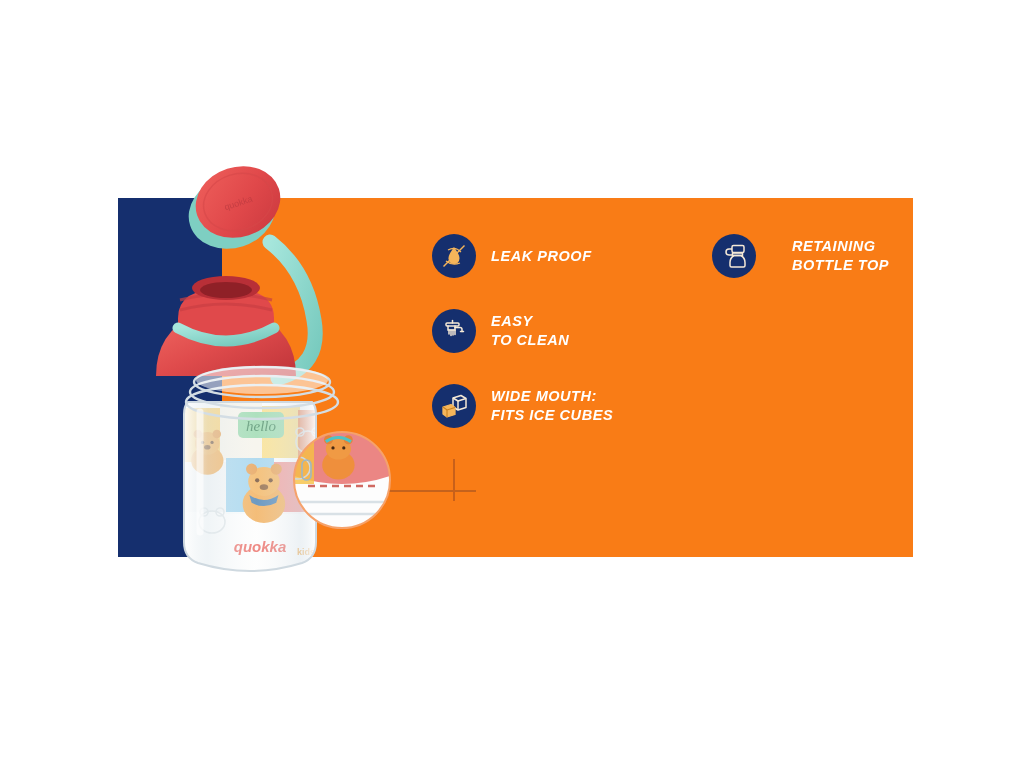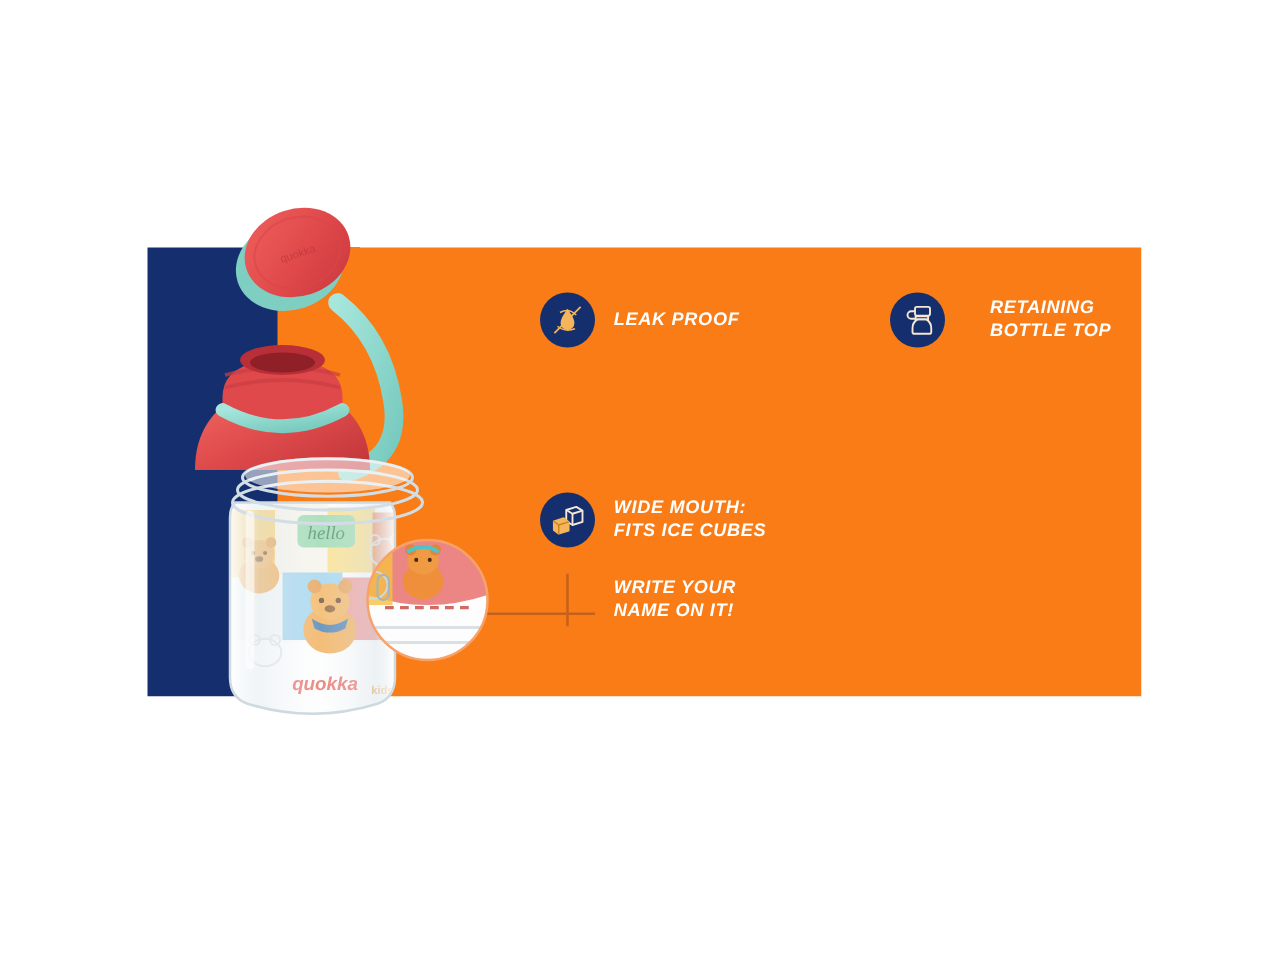--- a/index.html
+++ b/index.html
@@ -25,21 +25,21 @@
 
   
   .features { position: absolute; left: 432px; top: 234px; width: 470px; height: 290px; font-style: italic; }
   .feat {
     position: absolute; display: flex; align-items: center; gap: 15px;
   }
   .feat-col-l { left: 0; }
   .feat-col-r { left: 280px; gap: 36px; }
   .r1 { top: 0px; }
   .r2 { top: 75px; }
-  .r3 { top: 160px; justify-content: flex-end; }
+  .r3 { top: 150px; justify-content: flex-end; }
   .r4 { top: 225px; }
 
   .ic {
     width: 44px; height: 44px; border-radius: 50%;
     background: #152f6e; flex: 0 0 44px;
     display: flex; align-items: center; justify-content: center;
   }
   .ic svg { display: block; }
 
   .feat-label {
@@ -235,20 +235,36 @@
         <svg width="30" height="30" viewBox="0 0 30 30">
           <path d="M15 6 C11 12 9.5 14.5 9.5 17.5 A5.5 5.5 0 0 0 20.5 17.5 C20.5 14.5 19 12 15 6 Z" fill="#f5b55a"></path>
           <line x1="4.5" y1="25.5" x2="25.5" y2="4.5" stroke="#f5b55a" stroke-width="1.4"></line>
           <path d="M9 9 q7 -4 13 2" stroke="#f5b55a" stroke-width="1.2" fill="none"></path>
           <path d="M7 20 q6 5 14 2" stroke="#f5b55a" stroke-width="1.2" fill="none"></path>
         </svg>
       </span>
       <span class="feat-label">LEAK PROOF</span>
     </div>
 
+    <div class="feat feat-col-l r2">
+      <span class="ic">
+        <svg width="30" height="30" viewBox="0 0 30 30">
+          <g fill="none" stroke="#f5e9d6" stroke-width="1.5" stroke-linecap="round">
+            <rect x="7" y="7" width="13" height="3" rx="1"></rect>
+            <path d="M13.5 4.5 v2.5"></path>
+            <path d="M9 10 v4 h7 v-4"></path>
+            <path d="M16 11.5 h5 a2 2 0 0 1 2 2 v2"></path>
+            <path d="M21.5 15.5 h3"></path>
+            <path d="M10 14 v4 M12 14 v5.5 M14 14 v5 M16 14 v4.5"></path>
+          </g>
+        </svg>
+      </span>
+      <span class="feat-label">EASY
+TO CLEAN</span>
+    </div>
 
     <div class="feat feat-col-l r3">
       <span class="ic">
         <svg width="30" height="30" viewBox="0 0 30 30">
           <g fill="none" stroke="#f5e9d6" stroke-width="1.5" stroke-linejoin="round">
             <path d="M14 7 l8 -2.5 l5 3 v9 l-8 2.5 l-5 -3 z"></path>
             <path d="M14 7 l5 3 l8 -2.5"></path>
             <path d="M19 10 v9"></path>
           </g>
           <g fill="#f5b55a" stroke="#f5b55a" stroke-width="1.3" stroke-linejoin="round">
@@ -261,22 +277,20 @@
         </svg>
       </span>
       <span class="feat-label">WIDE MOUTH:
 FITS ICE CUBES</span>
     </div>
 
     <div class="feat feat-col-l r4">
       <span class="tick-wrap">
         <span class="tick"></span>
       </span>
-      <span class="feat-label">WRITE YOUR
-NAME ON IT!</span>
     </div>
 
     <div class="feat feat-col-r r1">
       <span class="ic">
         <svg width="30" height="30" viewBox="0 0 30 30">
           <g fill="none" stroke="#f5e9d6" stroke-width="1.5" stroke-linejoin="round">
             <rect x="13" y="4.5" width="12" height="7" rx="1.5"></rect>
             <path d="M13 8 h-3 a3 3 0 0 0 0 6 h3"></path>
             <path d="M13.5 12 h10 v2.5 h-10 z"></path>
             <path d="M15 14.5 q-4 2.5 -4 7 v3 a1.5 1.5 0 0 0 1.5 1.5 h12 a1.5 1.5 0 0 0 1.5 -1.5 v-3 q0 -4.5 -4 -7 z"></path>

